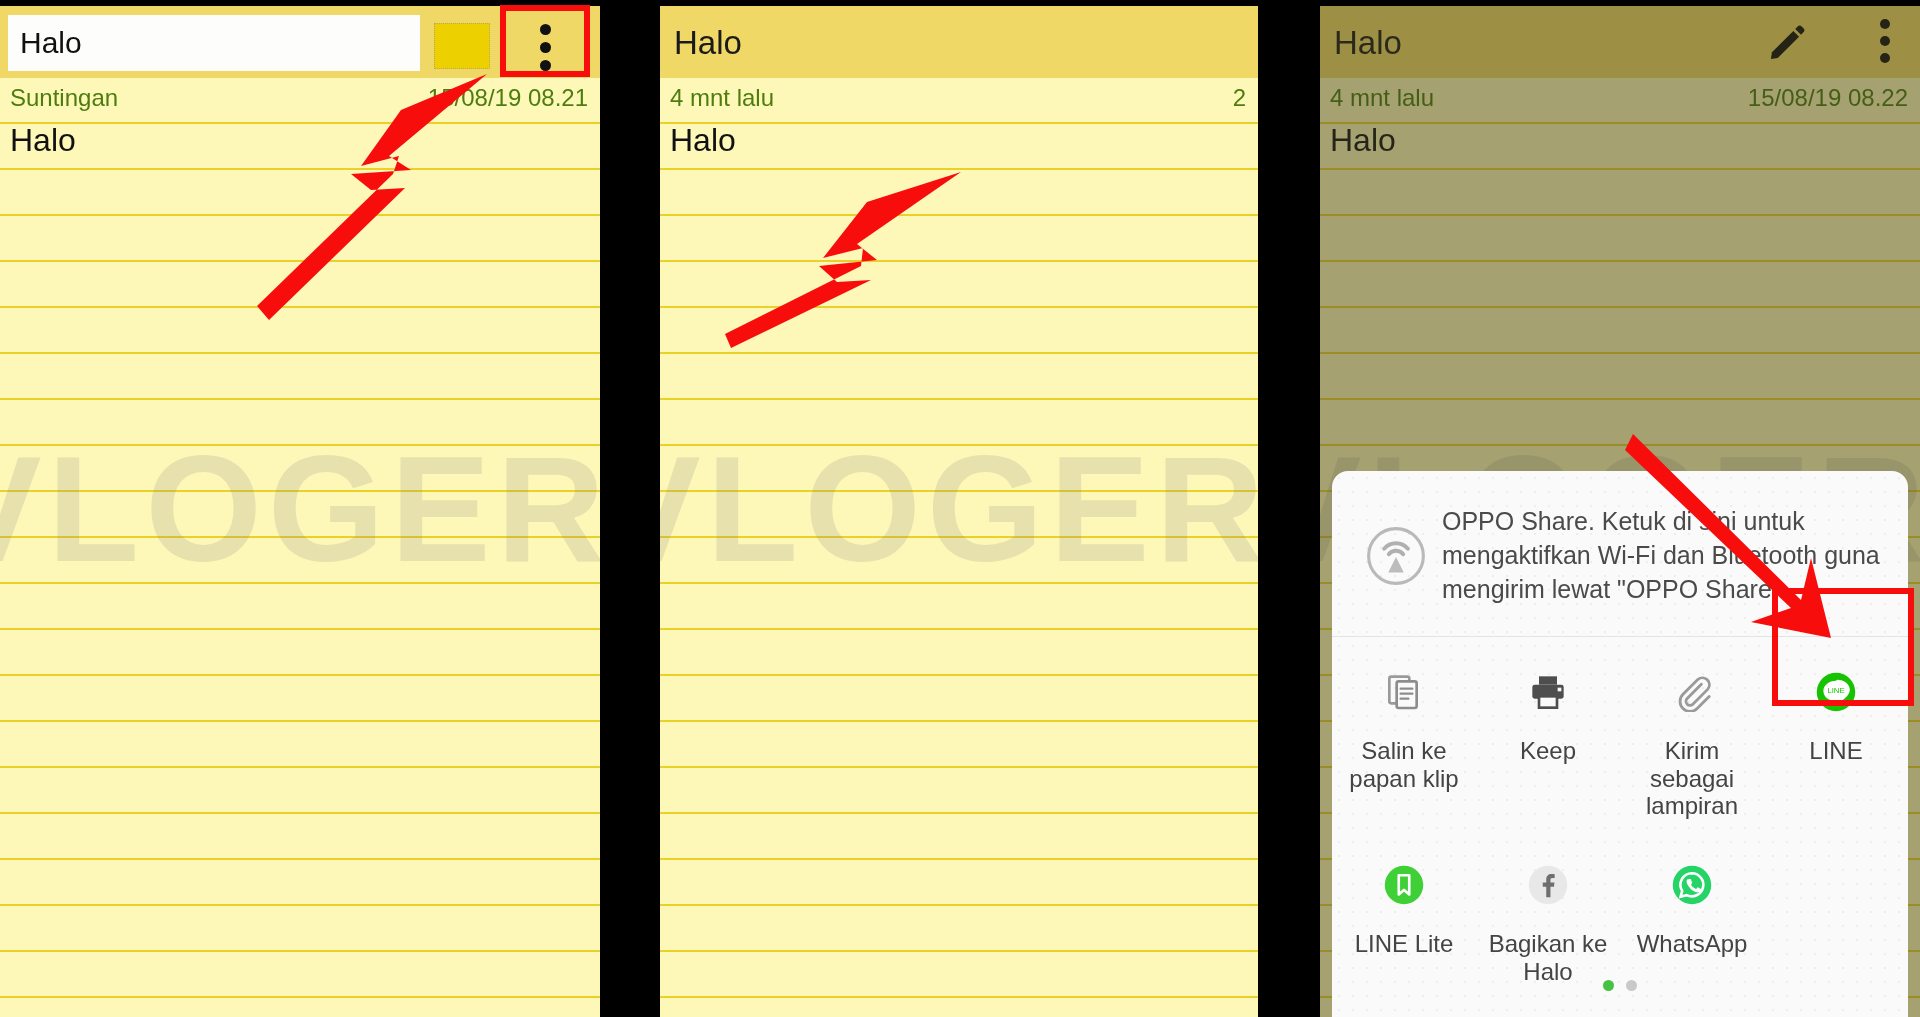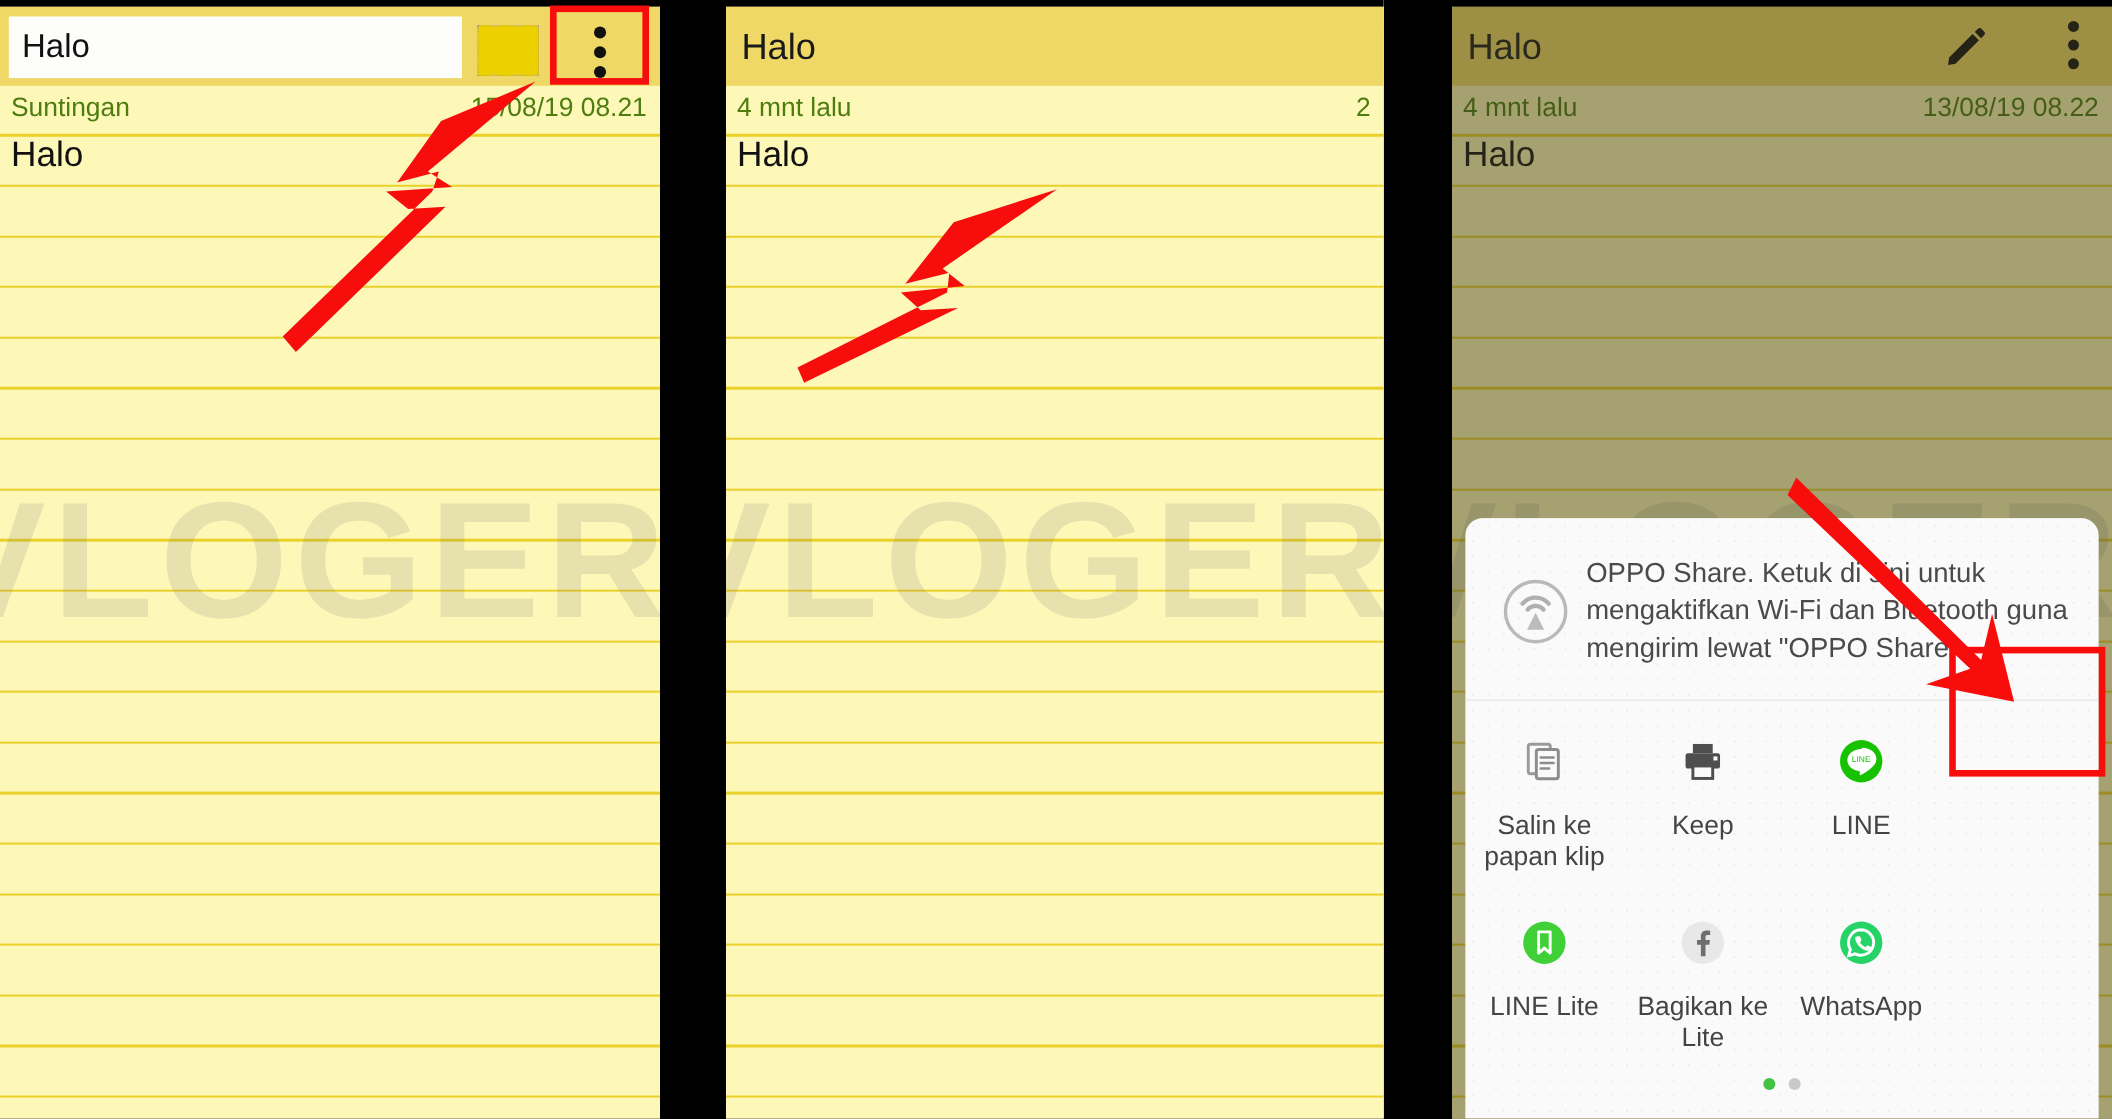--- a/index.html
+++ b/index.html
@@ -243,21 +243,21 @@
       </div>
       <div class="kebab-ico">
         <div class="dot"></div>
         <div class="dot"></div>
         <div class="dot"></div>
       </div>
     </div>
 
     <div class="meta-row" style="top:84px;">
       <div class="left">4 mnt lalu</div>
-      <div class="right">13/08/19 08.22</div>
+      <div class="right">15/08/19 08.22</div>
     </div>
     <div class="note-body" style="top:122px;">Halo</div>
 
     <div class="dim"></div>
 
     <div class="sheet">
 
       <div class="oppo-row">
         <div class="oppo-ico">
           <svg width="62" height="62" viewBox="0 0 24 24">
@@ -287,20 +287,28 @@
             <svg width="40" height="40" viewBox="0 0 24 24">
               <rect x="6.6" y="2.6" width="10.8" height="5" fill="#4e4e4e"></rect>
               <rect x="2.6" y="7.6" width="18.8" height="8.4" rx="1.4" fill="#4e4e4e"></rect>
               <rect x="6.6" y="14.6" width="10.8" height="6.8" fill="#fafafa" stroke="#4e4e4e" stroke-width="1.6"></rect>
               <rect x="17.8" y="9.4" width="2.2" height="2.2" fill="#fafafa"></rect>
             </svg>
           </div>
           <div class="sc-lbl">Keep</div>
         </div>
 
+        <div class="share-cell">
+          <div class="sc-ico">
+            <svg width="40" height="40" viewBox="0 0 24 24">
+              <path d="M17.6 7.4 9.1 15.9a2.4 2.4 0 0 0 3.4 3.4l9-9a4.2 4.2 0 0 0-5.9-5.9l-9 9a6 6 0 0 0 8.5 8.5l7.2-7.2" fill="none" stroke="#9a9a9a" stroke-width="1.7" stroke-linecap="round"></path>
+            </svg>
+          </div>
+          <div class="sc-lbl">Kirim sebagai lampiran</div>
+        </div>
 
         <div class="share-cell">
           <div class="sc-ico">
             <svg width="42" height="42" viewBox="0 0 24 24">
               <circle cx="12" cy="12" r="11" fill="#17c300"></circle>
               <path d="M12 5.6c-4 0-7.2 2.6-7.2 5.8 0 2.9 2.5 5.3 5.9 5.7.2 0 .5.2.6.4.1.2 0 .5 0 .5l-.1.7c0 .2-.2.8.7.4s4.8-2.8 6.5-4.8a5.1 5.1 0 0 0 1.5-3.5c0-3.2-3.2-5.8-7.2-5.8z" fill="#ffffff"></path>
               <text x="12" y="12.6" font-size="4.4" fill="#17c300" text-anchor="middle" font-family="Liberation Sans, sans-serif">LINE</text>
             </svg>
           </div>
           <div class="sc-lbl">LINE</div>
@@ -318,21 +326,21 @@
           <div class="sc-lbl">LINE Lite</div>
         </div>
 
         <div class="share-cell">
           <div class="sc-ico">
             <svg width="42" height="42" viewBox="0 0 24 24">
               <circle cx="12" cy="12" r="11" fill="#e8e8e8"></circle>
               <path d="M13.4 19v-6h2l.3-2.4h-2.3V9.1c0-.7.2-1.1 1.2-1.1h1.2V5.8c-.2 0-.9-.1-1.8-.1-1.8 0-3 1.1-3 3.1v1.8H9v2.4h2V19z" fill="#6e6e6e"></path>
             </svg>
           </div>
-          <div class="sc-lbl">Bagikan ke Lite</div>
+          <div class="sc-lbl">Bagikan ke Halo</div>
         </div>
 
         <div class="share-cell">
           <div class="sc-ico">
             <svg width="42" height="42" viewBox="0 0 24 24">
               <circle cx="12" cy="12" r="11" fill="#25d366"></circle>
               <path d="M12 5.3a6.6 6.6 0 0 0-5.6 10.1l-.9 3.3 3.4-.9A6.6 6.6 0 1 0 12 5.3z" fill="none" stroke="#ffffff" stroke-width="1.5"></path>
               <path d="M9.8 9c.2-.4.4-.4.6-.4h.5c.2 0 .4 0 .6.5l.6 1.4c.1.2 0 .4-.1.5l-.4.5c-.1.1-.2.3-.1.5a5 5 0 0 0 2.5 2.2c.2.1.4 0 .5-.1l.5-.6c.1-.2.3-.2.5-.1l1.4.7c.2.1.3.2.3.4s0 .8-.3 1.1c-.3.3-.8.6-1.4.6-1.4 0-3.3-1-4.6-2.4s-2-2.8-2-3.8c0-.6.3-1.1.4-1.3z" fill="#ffffff"></path>
             </svg>
           </div>

